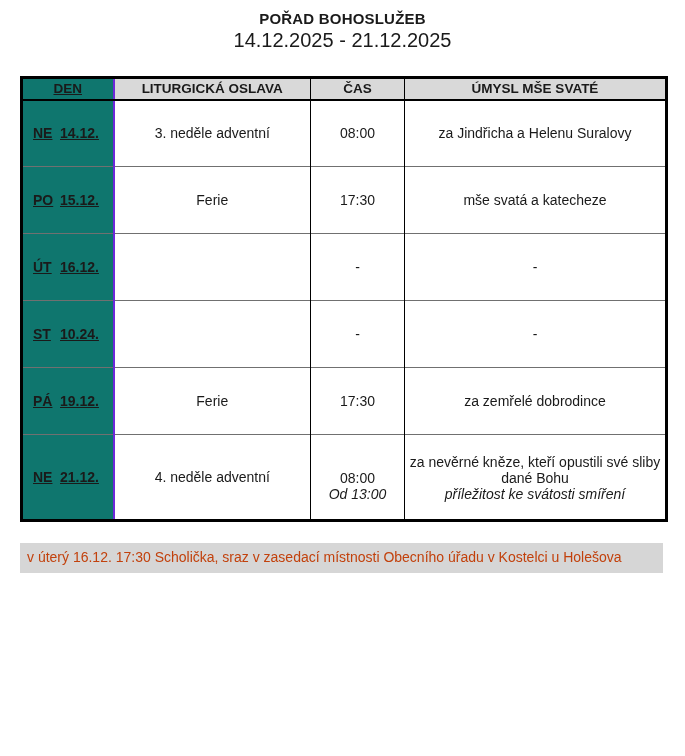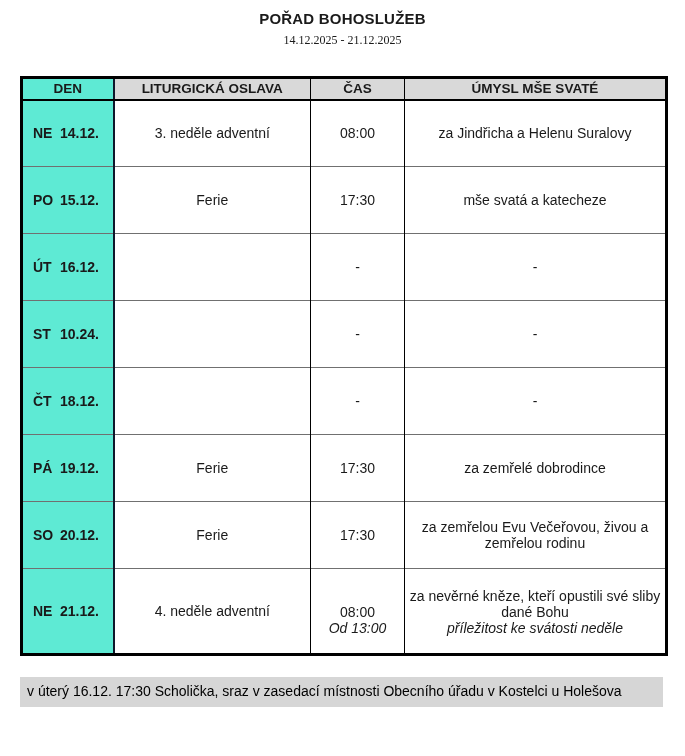--- a/index.html
+++ b/index.html
@@ -10,21 +10,21 @@
     font-family: "Liberation Sans", sans-serif;
     color: #1a1a1a;
     overflow: hidden;
   }
   .page { width: 685px; height: 570px; padding-top: 8px; }
 
   
   .doc-header { text-align: center; line-height: 21px; }
   .doc-title    { font-size: 15px; font-weight: bold; letter-spacing: 0.2px; }
   .doc-subtitle { font-size: 15px; font-weight: bold; letter-spacing: 0.2px; }
-  .doc-dates    { font-size: 12px; font-weight: normal; margin-top: 1px; font-family: Liberation Serif, serif; }
+  .doc-dates    { font-size: 20px; font-weight: normal; margin-top: 1px; }
 
   
   table.schedule {
     border-collapse: collapse;
     table-layout: fixed;
     width: 645px;
     margin: 25px 0 0 20px;
     border: 3px solid #000;
   }
   col.c-day  { width: 92px; }
@@ -45,22 +45,23 @@
     font-size: 14px;
     text-align: center;
     vertical-align: middle;
     height: 67px;
     border-top: 1px solid #707070;
     border-left: 1px solid #000;
     padding: 2px 3px;
   }
   .schedule th:first-child, .schedule td:first-child { border-left: none; }
   .schedule td.day-cell, .schedule th.day-head {
-    background: #5eead4;
-    border-right: 2px solid #0f172a;
+    background: #0f766e;
+    border-right: 2px solid #6d28d9;
+    text-decoration: underline;
   }
   .day-wrap {
     display: flex;
     align-items: center;
     padding-left: 7px;
     font-weight: bold;
     font-size: 14px;
     text-align: left;
   }
   .day-abbr { min-width: 27px; display: inline-block; }
@@ -78,21 +79,21 @@
   .time-stack .top { margin-top: 16px; }
 
   
   .footer-note {
     width: 643px;
     margin: 21px 0 0 20px;
     background: #d6d6d6;
     font-size: 14px;
     line-height: 21px;
     padding: 4px 7px 5px 7px;
-    color: #000000;
+    color: #c2410c;
   }
 </style>
 </head>
 <body>
 
 <div class="page">
 
   <div class="doc-header">
     <div class="doc-title">POŘAD BOHOSLUŽEB</div>
     <div class="doc-dates">14.12.2025 - 21.12.2025</div>
@@ -154,68 +155,46 @@
             <span class="day-date">10.24.</span>
           </div>
         </td>
         <td></td>
         <td>-</td>
         <td>-</td>
       </tr>
       <tr>
         <td class="day-cell">
           <div class="day-wrap">
-            <span class="day-abbr">ČT</span>
-            <span class="day-date">18.12.</span>
-          </div>
-        </td>
-        <td></td>
-        <td>-</td>
-        <td>-</td>
-      </tr>
-      <tr>
-        <td class="day-cell">
-          <div class="day-wrap">
             <span class="day-abbr">PÁ</span>
             <span class="day-date">19.12.</span>
           </div>
         </td>
         <td>Ferie</td>
         <td>17:30</td>
         <td>za zemřelé dobrodince</td>
-      </tr>
-      <tr>
-        <td class="day-cell">
-          <div class="day-wrap">
-            <span class="day-abbr">SO</span>
-            <span class="day-date">20.12.</span>
-          </div>
-        </td>
-        <td>Ferie</td>
-        <td>17:30</td>
-        <td>za zemřelou Evu Večeřovou, živou a zemřelou rodinu</td>
       </tr>
       <tr class="row-last">
         <td class="day-cell">
           <div class="day-wrap">
             <span class="day-abbr">NE</span>
             <span class="day-date">21.12.</span>
           </div>
         </td>
         <td>4. neděle adventní</td>
         <td>
           <div class="stack time-stack">
             <div class="top">08:00</div>
             <div class="bottom">Od 13:00</div>
           </div>
         </td>
         <td>
           <div class="stack">
             <div class="top">za nevěrné kněze, kteří opustili své sliby dané Bohu</div>
-            <div class="bottom">příležitost ke svátosti neděle</div>
+            <div class="bottom">příležitost ke svátosti smíření</div>
           </div>
         </td>
       </tr>
     </tbody>
   </table>
 
   <div class="footer-note">v úterý 16.12. 17:30 Scholička, sraz v zasedací místnosti Obecního úřadu v Kostelci u Holešova</div>
 
 </div>
 

